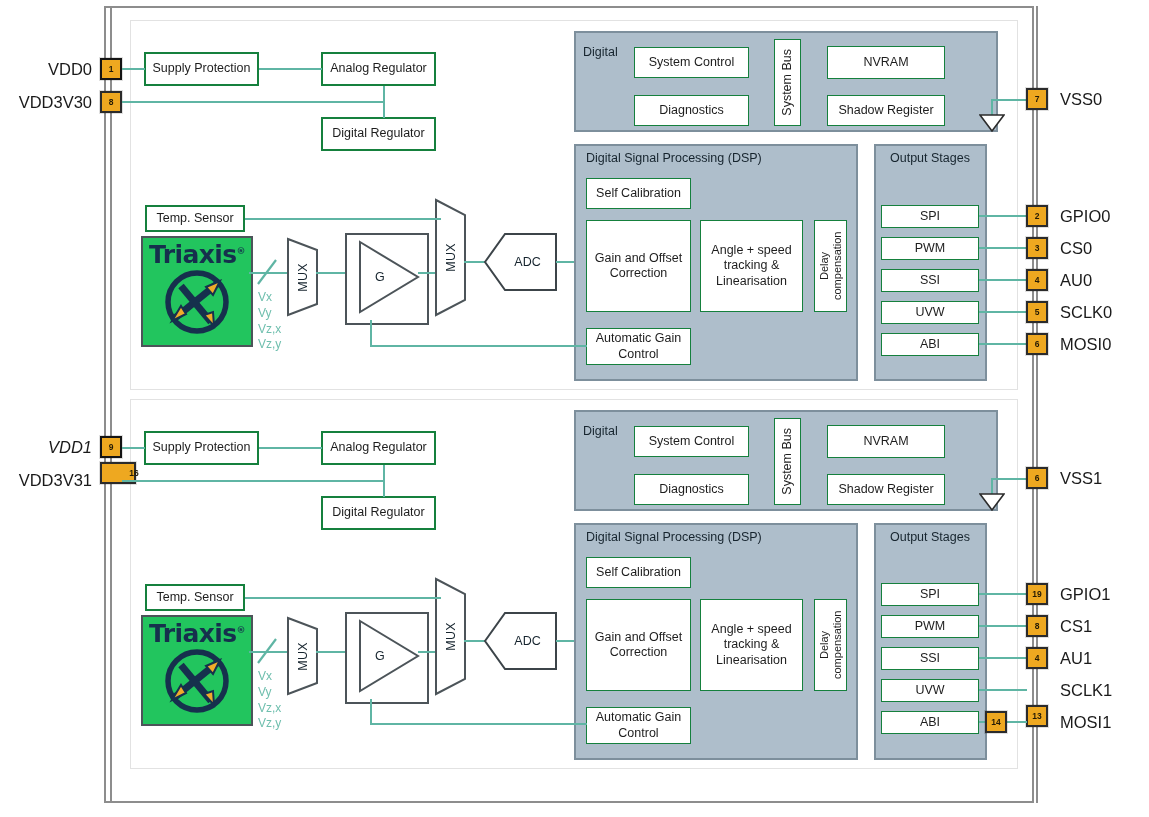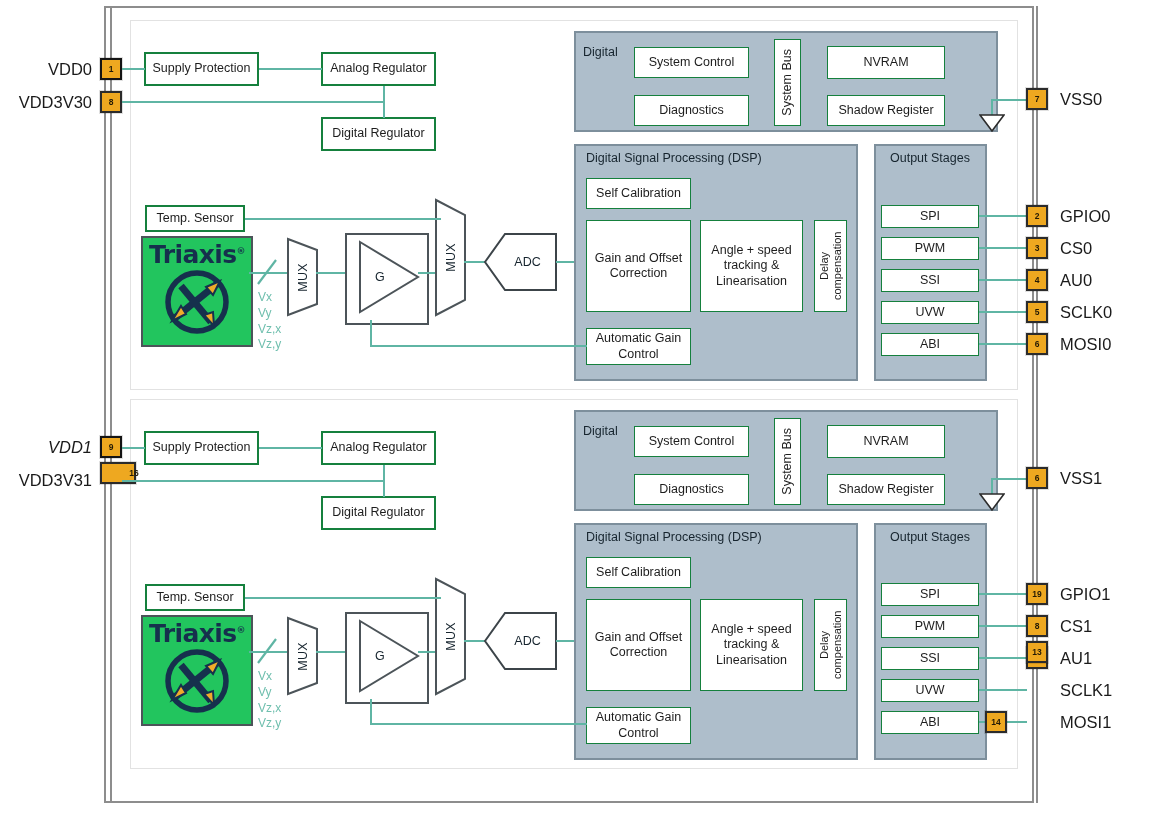--- a/index.html
+++ b/index.html
@@ -486,20 +486,20 @@
 
   <div class="abs wire wire-h" style="left:979px;top:625px;width:48px;"></div>
   <div class="abs pad" style="left:1026px;top:615px;">8</div>
   <div class="pin-label right" style="left:1060px;top:615px;width:89px;">CS1</div>
 
   <div class="abs wire wire-h" style="left:979px;top:657px;width:48px;"></div>
   <div class="abs pad" style="left:1026px;top:647px;">4</div>
   <div class="pin-label right" style="left:1060px;top:647px;width:89px;">AU1</div>
 
   <div class="abs wire wire-h" style="left:979px;top:689px;width:48px;"></div>
-  <div class="abs pad" style="left:1026px;top:641px;">13</div>
+  <div class="abs pad" style="left:1026px;top:705px;">13</div>
   <div class="pin-label right" style="left:1060px;top:679px;width:89px;">SCLK1</div>
 
   <div class="abs wire wire-h" style="left:979px;top:721px;width:48px;"></div>
   <div class="abs pad" style="left:985px;top:711px;">14</div>
   <div class="pin-label right" style="left:1060px;top:711px;width:89px;">MOSI1</div>
 
 </div>
 
 </body></html>

